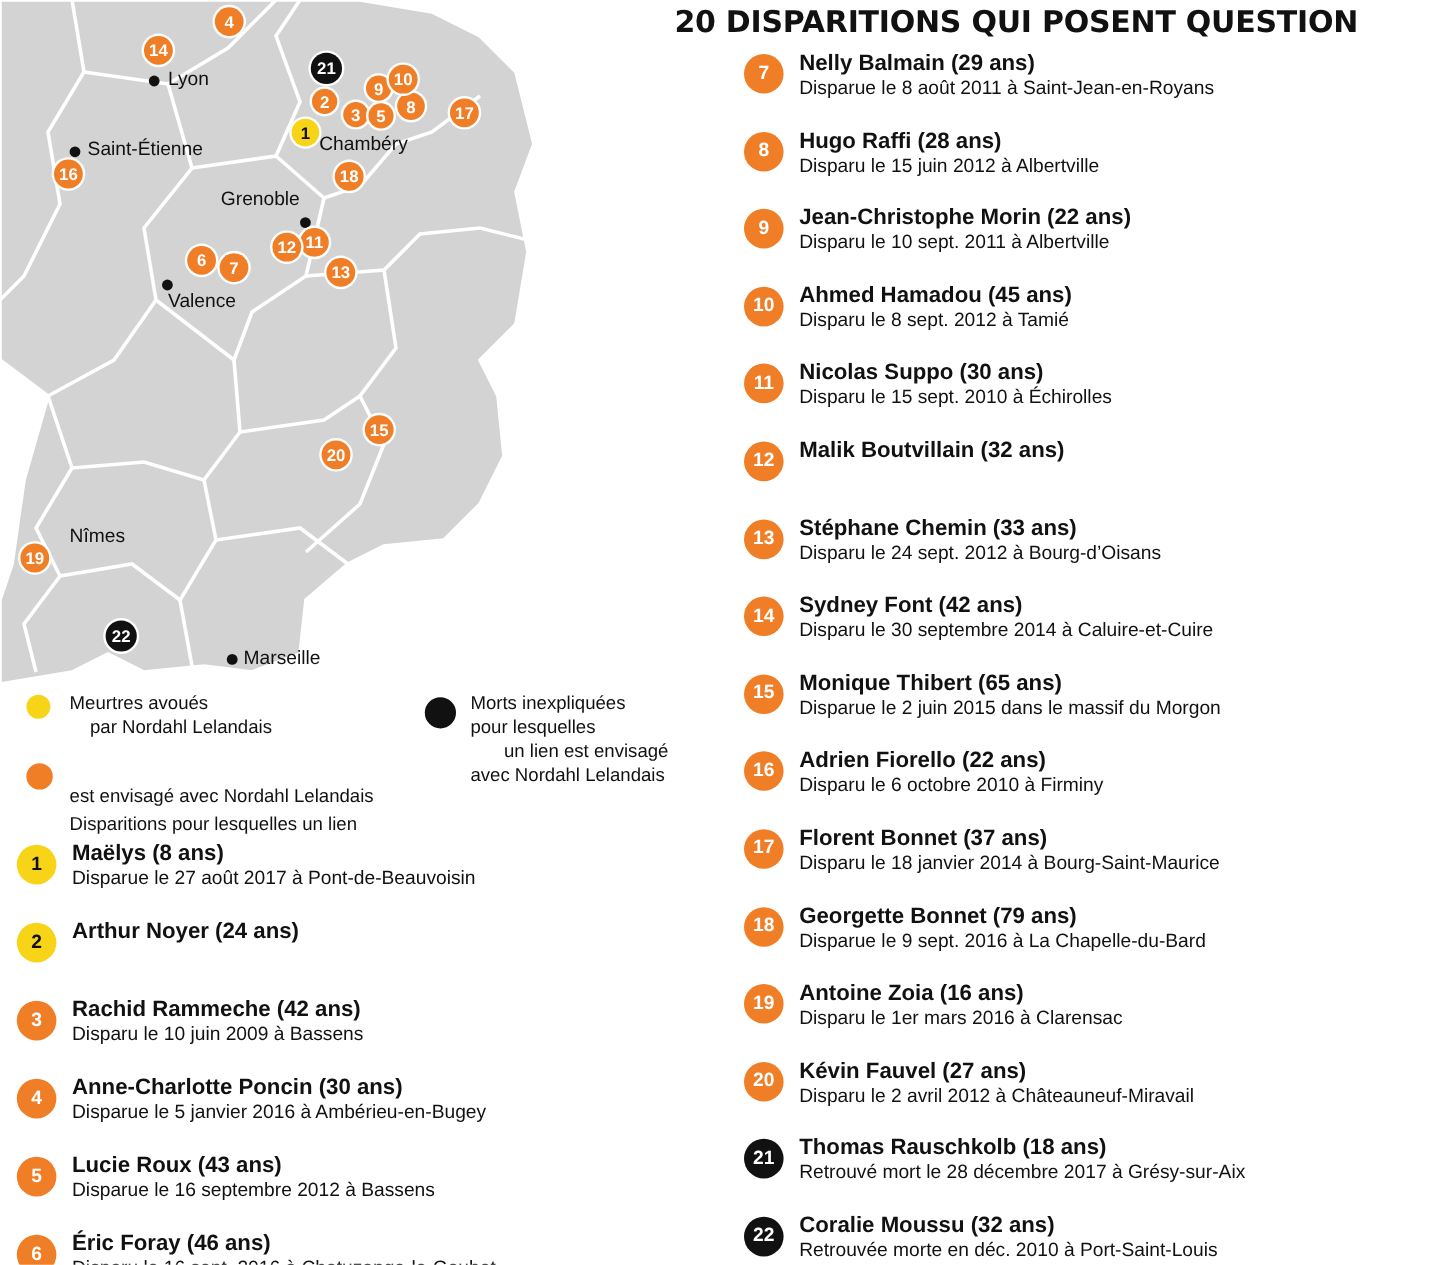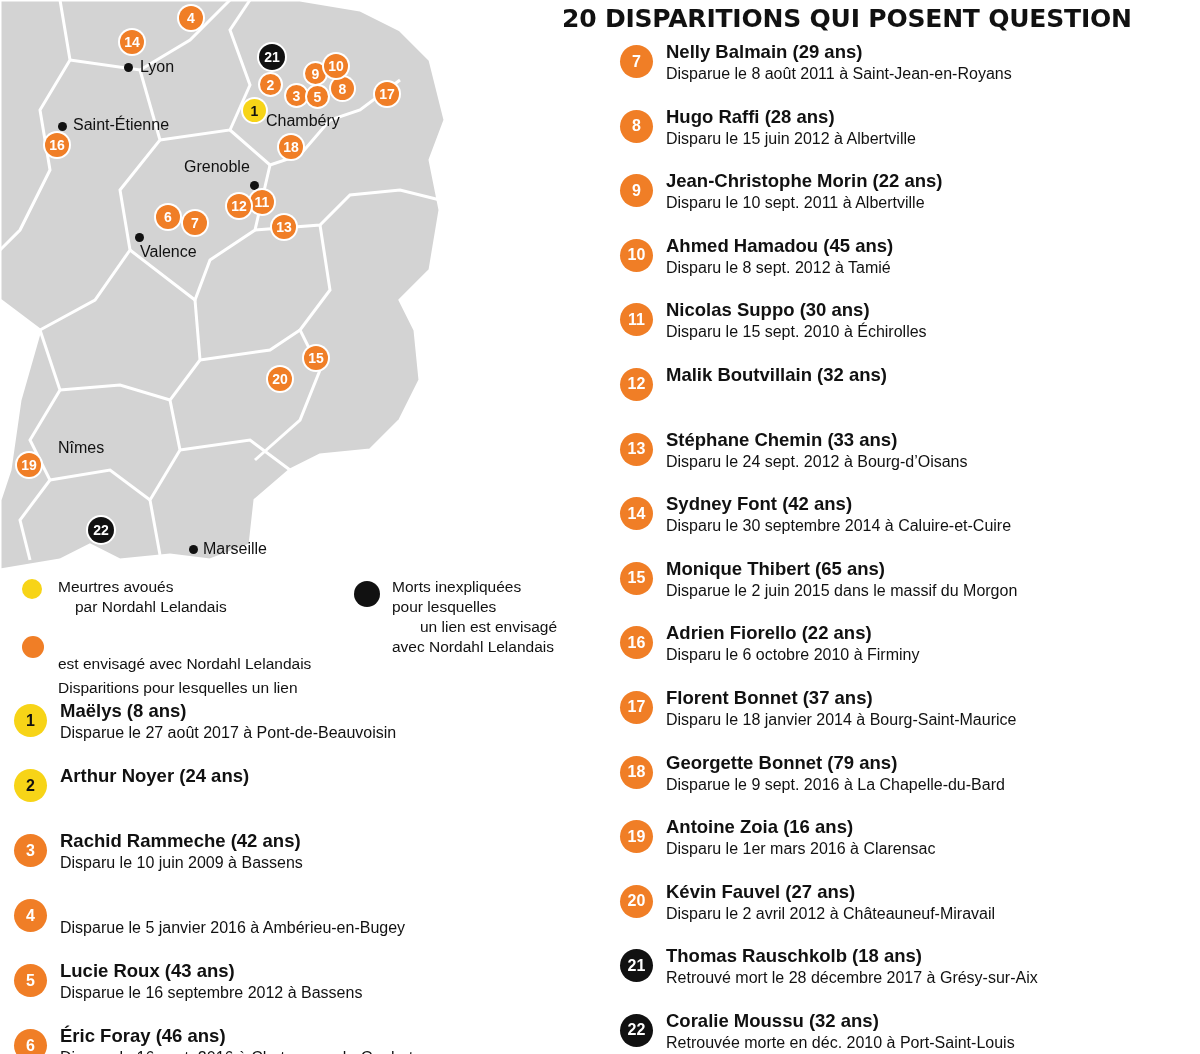--- a/index.html
+++ b/index.html
@@ -160,20 +160,21 @@
       <div class="badge yellow">2</div>
       <div class="name">Arthur Noyer (24 ans)</div>
     </div>
     <div class="entry">
       <div class="badge orange">3</div>
       <div class="name">Rachid Rammeche (42 ans)</div>
       <div class="detail">Disparu le 10 juin 2009 à Bassens</div>
     </div>
     <div class="entry">
       <div class="badge orange">4</div>
+      <div class="name">Anne-Charlotte Poncin (30 ans)</div>
       <div class="detail">Disparue le 5 janvier 2016 à Ambérieu-en-Bugey</div>
     </div>
     <div class="entry">
       <div class="badge orange">5</div>
       <div class="name">Lucie Roux (43 ans)</div>
       <div class="detail">Disparue le 16 septembre 2012 à Bassens</div>
     </div>
     <div class="entry">
       <div class="badge orange">6</div>
       <div class="name">Éric Foray (46 ans)</div>

